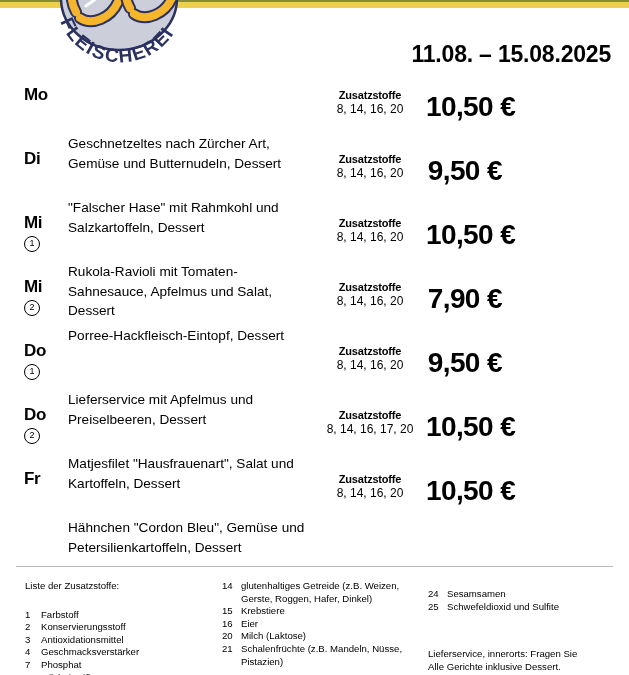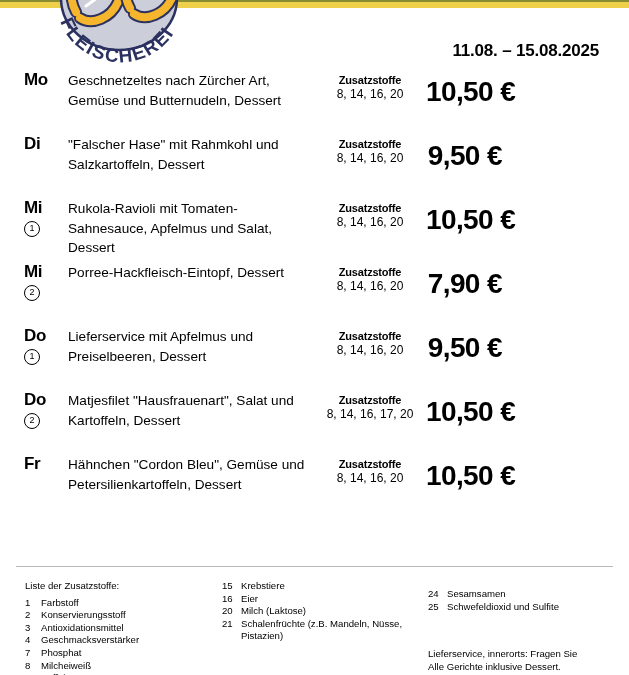--- a/index.html
+++ b/index.html
@@ -44,32 +44,32 @@
     left: 34px;
     top: -54px;
     width: 170px;
     height: 130px;
   }
   .logo svg { display:block; }
 
   
   .daterange {
     position: absolute;
-    right: 30px;
+    right: 18px;
     top: 41px;
-    font-size: 17px;
+    font-size: 23px;
     font-weight: bold;
     letter-spacing: -0.2px;
     white-space: nowrap;
   }
 
   
   .menu {
     position: absolute;
-    left: 0; top: 70px;
+    left: 0; top: 85px;
     width: 518px;
   }
   .row {
     position: relative;
     display: flex;
     align-items: flex-start;
     height: 64px;
   }
   .day {
     width: 68px;
@@ -96,20 +96,21 @@
     line-height: 1;
     margin-top: 2px;
   }
   .dish {
     flex: 1 1 auto;
     padding-right: 6px;
     font-size: 13.6px;
     line-height: 19.5px;
     padding-top: 1px;
     max-width: 345px;
+    margin-top: 48px;
   }
   .add {
     flex: 0 0 112px;
     width: 112px;
     text-align: center;
     padding-top: 4px;
   }
   .add-title {
     font-size: 11px;
     font-weight: bold;
@@ -153,21 +154,21 @@
     overflow: hidden;
   }
   .fcol {
     position: absolute;
     font-size: 9.6px;
     line-height: 12.6px;
   }
   .fcol-a { left: 25px; top: 4px; width: 195px; }
   .fcol-b { left: 222px; top: 4px; width: 200px; }
   .fcol-c { left: 428px; top: 12px; width: 195px; }
-  .fhead { margin-bottom: 4px; }
+  .fhead { margin-bottom: 16px; }
   .fitem { display: flex; }
   .fnum {
     flex: 0 0 16px;
     width: 16px;
   }
   .fnum-w { flex: 0 0 19px; width: 19px; }
   .ftext { flex: 1 1 auto; }
   .fnote {
     position: absolute;
     left: 428px;
@@ -325,20 +326,24 @@
       <span class="ftext">Milcheiweiß</span>
     </div>
     <div class="fitem">
       <span class="fnum">9</span>
       <span class="ftext">Koffein</span>
     </div>
   </div>
 
   <div class="fcol fcol-b">
     <div class="fitem">
+      <span class="fnum fnum-w">14</span>
+      <span class="ftext">glutenhaltiges Getreide (z.B. Weizen, Gerste, Roggen, Hafer, Dinkel)</span>
+    </div>
+    <div class="fitem">
       <span class="fnum fnum-w">15</span>
       <span class="ftext">Krebstiere</span>
     </div>
     <div class="fitem">
       <span class="fnum fnum-w">16</span>
       <span class="ftext">Eier</span>
     </div>
     <div class="fitem">
       <span class="fnum fnum-w">20</span>
       <span class="ftext">Milch (Laktose)</span>

